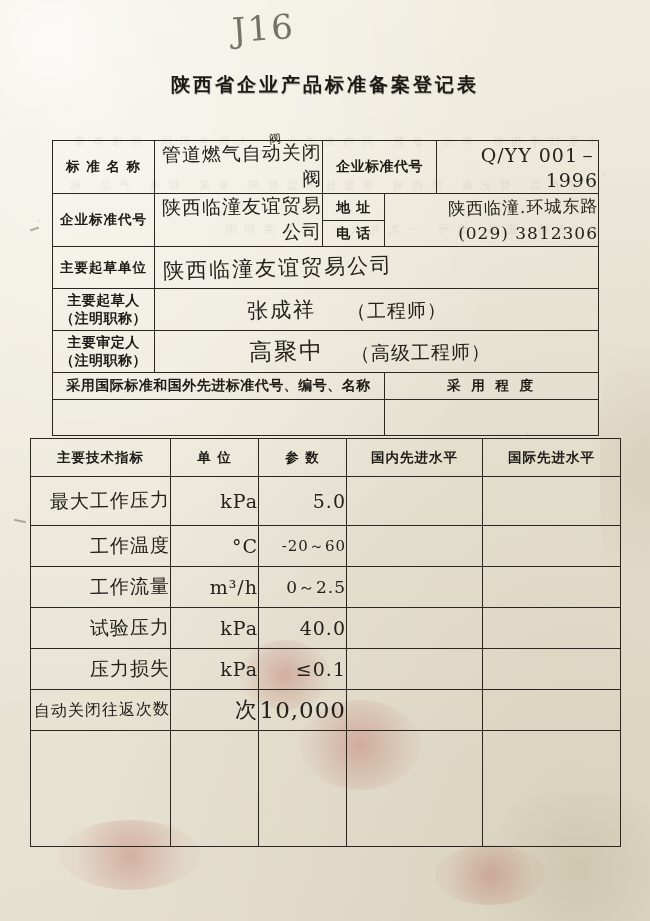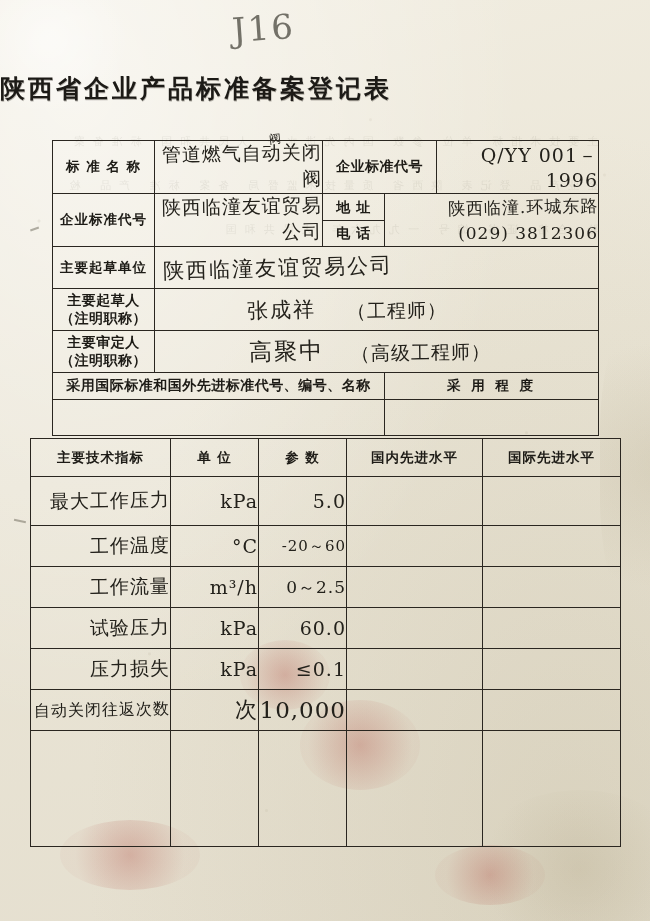--- a/index.html
+++ b/index.html
@@ -75,24 +75,24 @@
     transform: rotate(-4deg);
     opacity: 0.85;
   }
 
   
   .title {
     position: absolute;
     left: 0;
     right: 0;
     top: 72px;
-    text-align: left;
+    text-align: center;
     font-family: "DejaVu Sans", sans-serif;
     font-weight: bold;
-    font-size: 25px;
+    font-size: 19px;
     letter-spacing: 3px;
     color: #1c1a16;
     text-shadow: 0.5px 0.5px 0 rgba(60,55,45,0.35);
   }
 
   
   .tbl {
     position: absolute;
     border-collapse: collapse;
     table-layout: fixed;
@@ -295,21 +295,21 @@
       <tr style="height:41px">
         <td class="ctr"><span class="hw hw2">工作流量</span></td>
         <td class="ctr"><span class="mono-hw">m³/h</span></td>
         <td class="ctr"><span class="mono-hw" style="font-size:17px">0～2.5</span></td>
         <td></td>
         <td></td>
       </tr>
       <tr style="height:41px">
         <td class="ctr"><span class="hw hw2">试验压力</span></td>
         <td class="ctr"><span class="mono-hw">kPa</span></td>
-        <td class="ctr"><span class="mono-hw">60.0</span></td>
+        <td class="ctr"><span class="mono-hw">40.0</span></td>
         <td></td>
         <td></td>
       </tr>
       <tr style="height:41px">
         <td class="ctr"><span class="hw hw2">压力损失</span></td>
         <td class="ctr"><span class="mono-hw">kPa</span></td>
         <td class="ctr"><span class="mono-hw">≤0.1</span></td>
         <td></td>
         <td></td>
       </tr>

